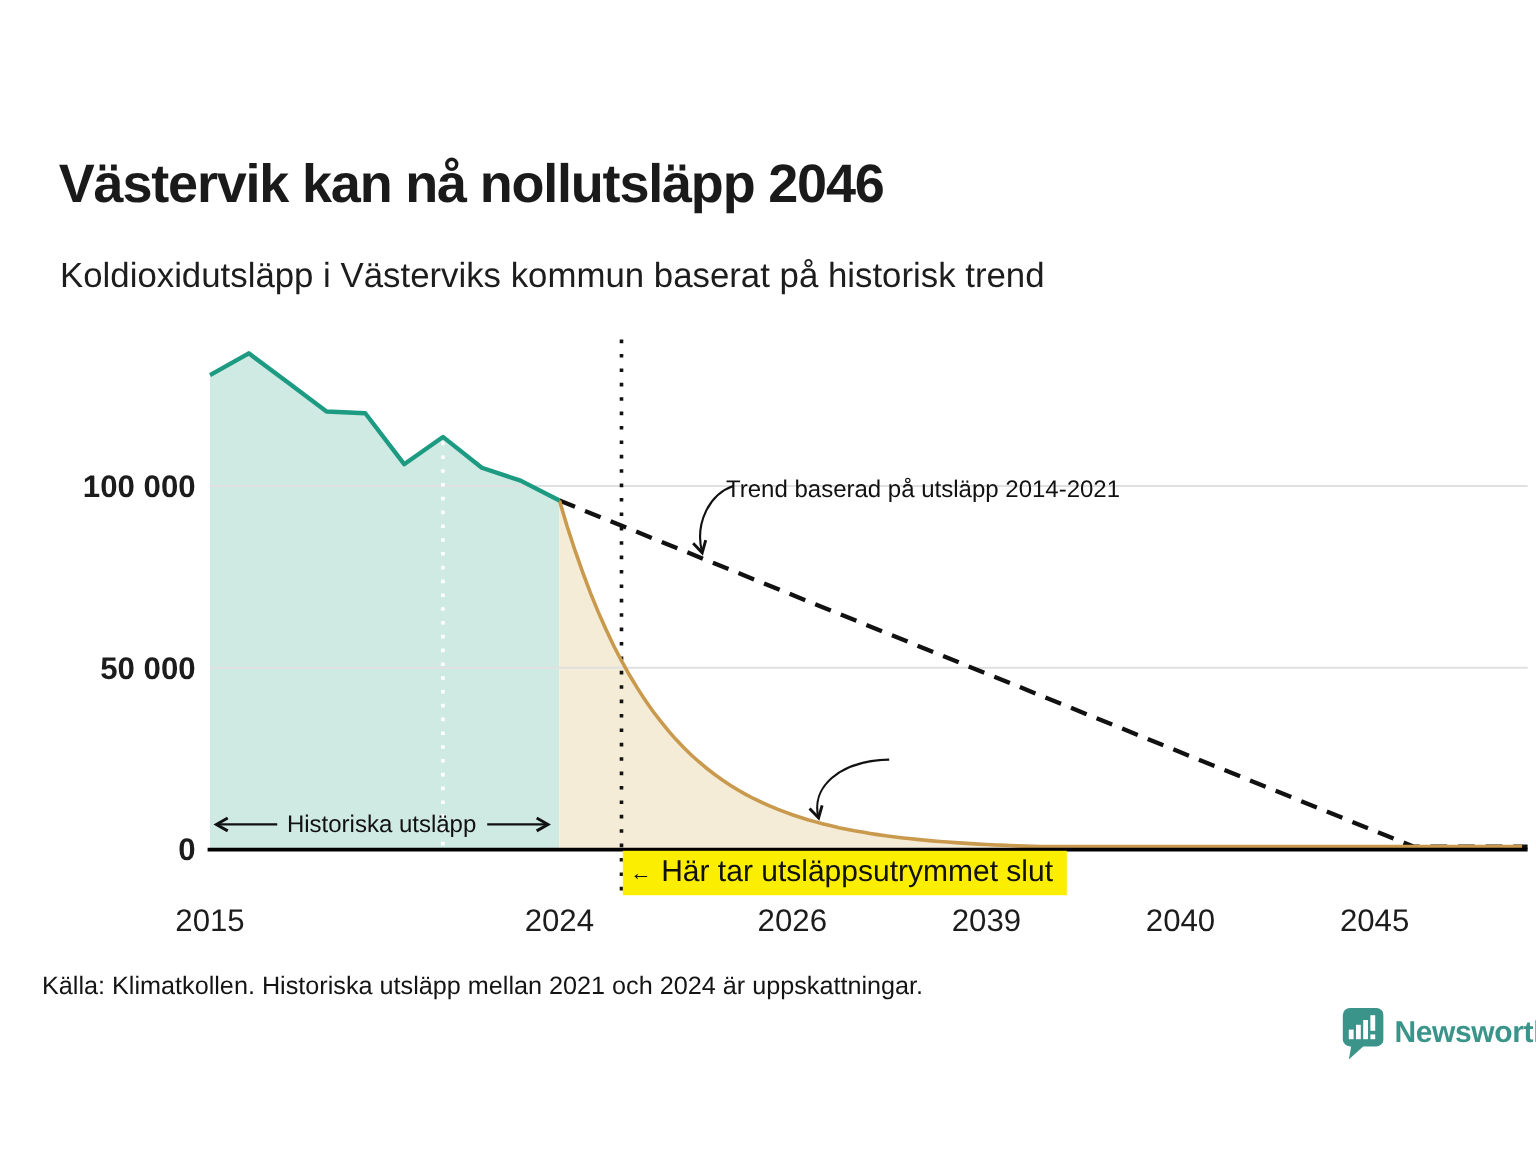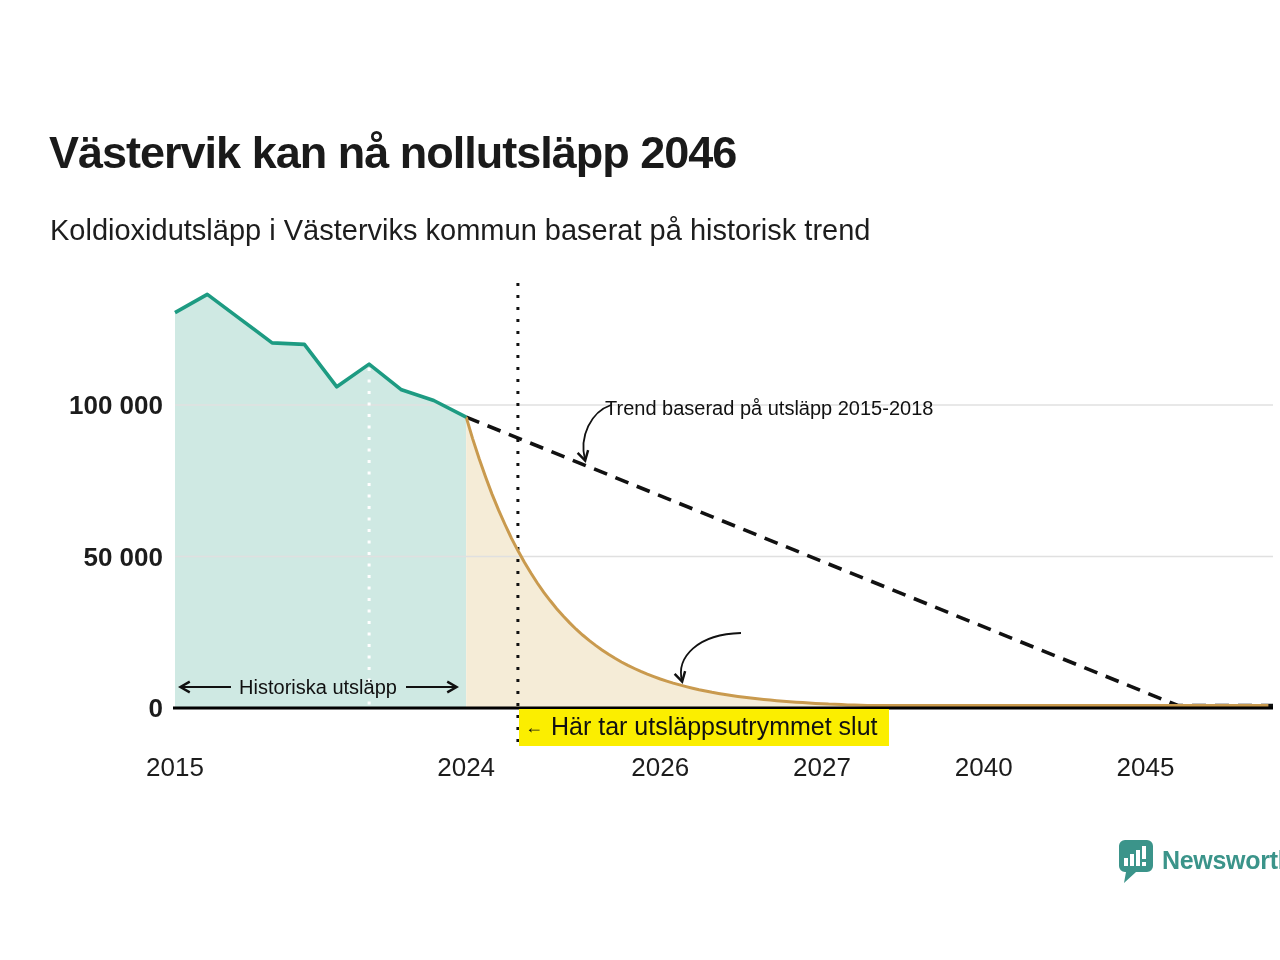--- a/index.html
+++ b/index.html
@@ -65,33 +65,34 @@
 
   <div>
       <div class="ytick" style="top: 692px;">0</div>
       <div class="ytick" style="top: 540.5px;">50 000</div>
       <div class="ytick" style="top: 389px;">100 000</div>
     </div>
   <div>
       <div class="xtick" style="left: 88px;">2015</div>
       <div class="xtick" style="left: 379.15px;">2024</div>
       <div class="xtick" style="left: 573.25px;">2026</div>
-      <div class="xtick" style="left: 735px;">2027</div>
+      <div class="xtick" style="left: 735px;">2039</div>
       <div class="xtick" style="left: 896.75px;">2040</div>
       <div class="xtick" style="left: 1058.5px;">2045</div>
     </div>
 
-  <div class="anno anno-trend">Trend baserad på utsläpp 2015-2018</div>
+  <div class="anno anno-trend">Trend baserad på utsläpp 2014-2021</div>
   <div class="anno anno-hist">Historiska utsläpp</div>
 
   <div class="budget-label">
     <span class="arrow">←</span>
     <span class="txt">Här tar utsläppsutrymmet slut</span>
   </div>
 
+  <div class="source">Källa: Klimatkollen. Historiska utsläpp mellan 2021 och 2024 är uppskattningar.</div>
 
   <div class="brand">
     <svg width="38" height="45" viewBox="0 0 38 45">
       <path d="M10,2 h22 a6,6 0 0 1 6,6 v20 a6,6 0 0 1 -6,6 h-11 L9,45 l2,-11 h-1 a6,6 0 0 1 -6,-6 V8 a6,6 0 0 1 6,-6 Z" fill="#3b948a"></path>
       <rect x="9" y="20" width="4" height="8" fill="#ffffff"></rect>
       <rect x="15" y="16" width="4" height="12" fill="#ffffff"></rect>
       <rect x="21" y="12" width="4" height="16" fill="#ffffff"></rect>
       <rect x="27" y="8" width="4" height="13" fill="#ffffff"></rect>
       <rect x="27" y="24" width="4" height="4" fill="#ffffff"></rect>
     </svg>

